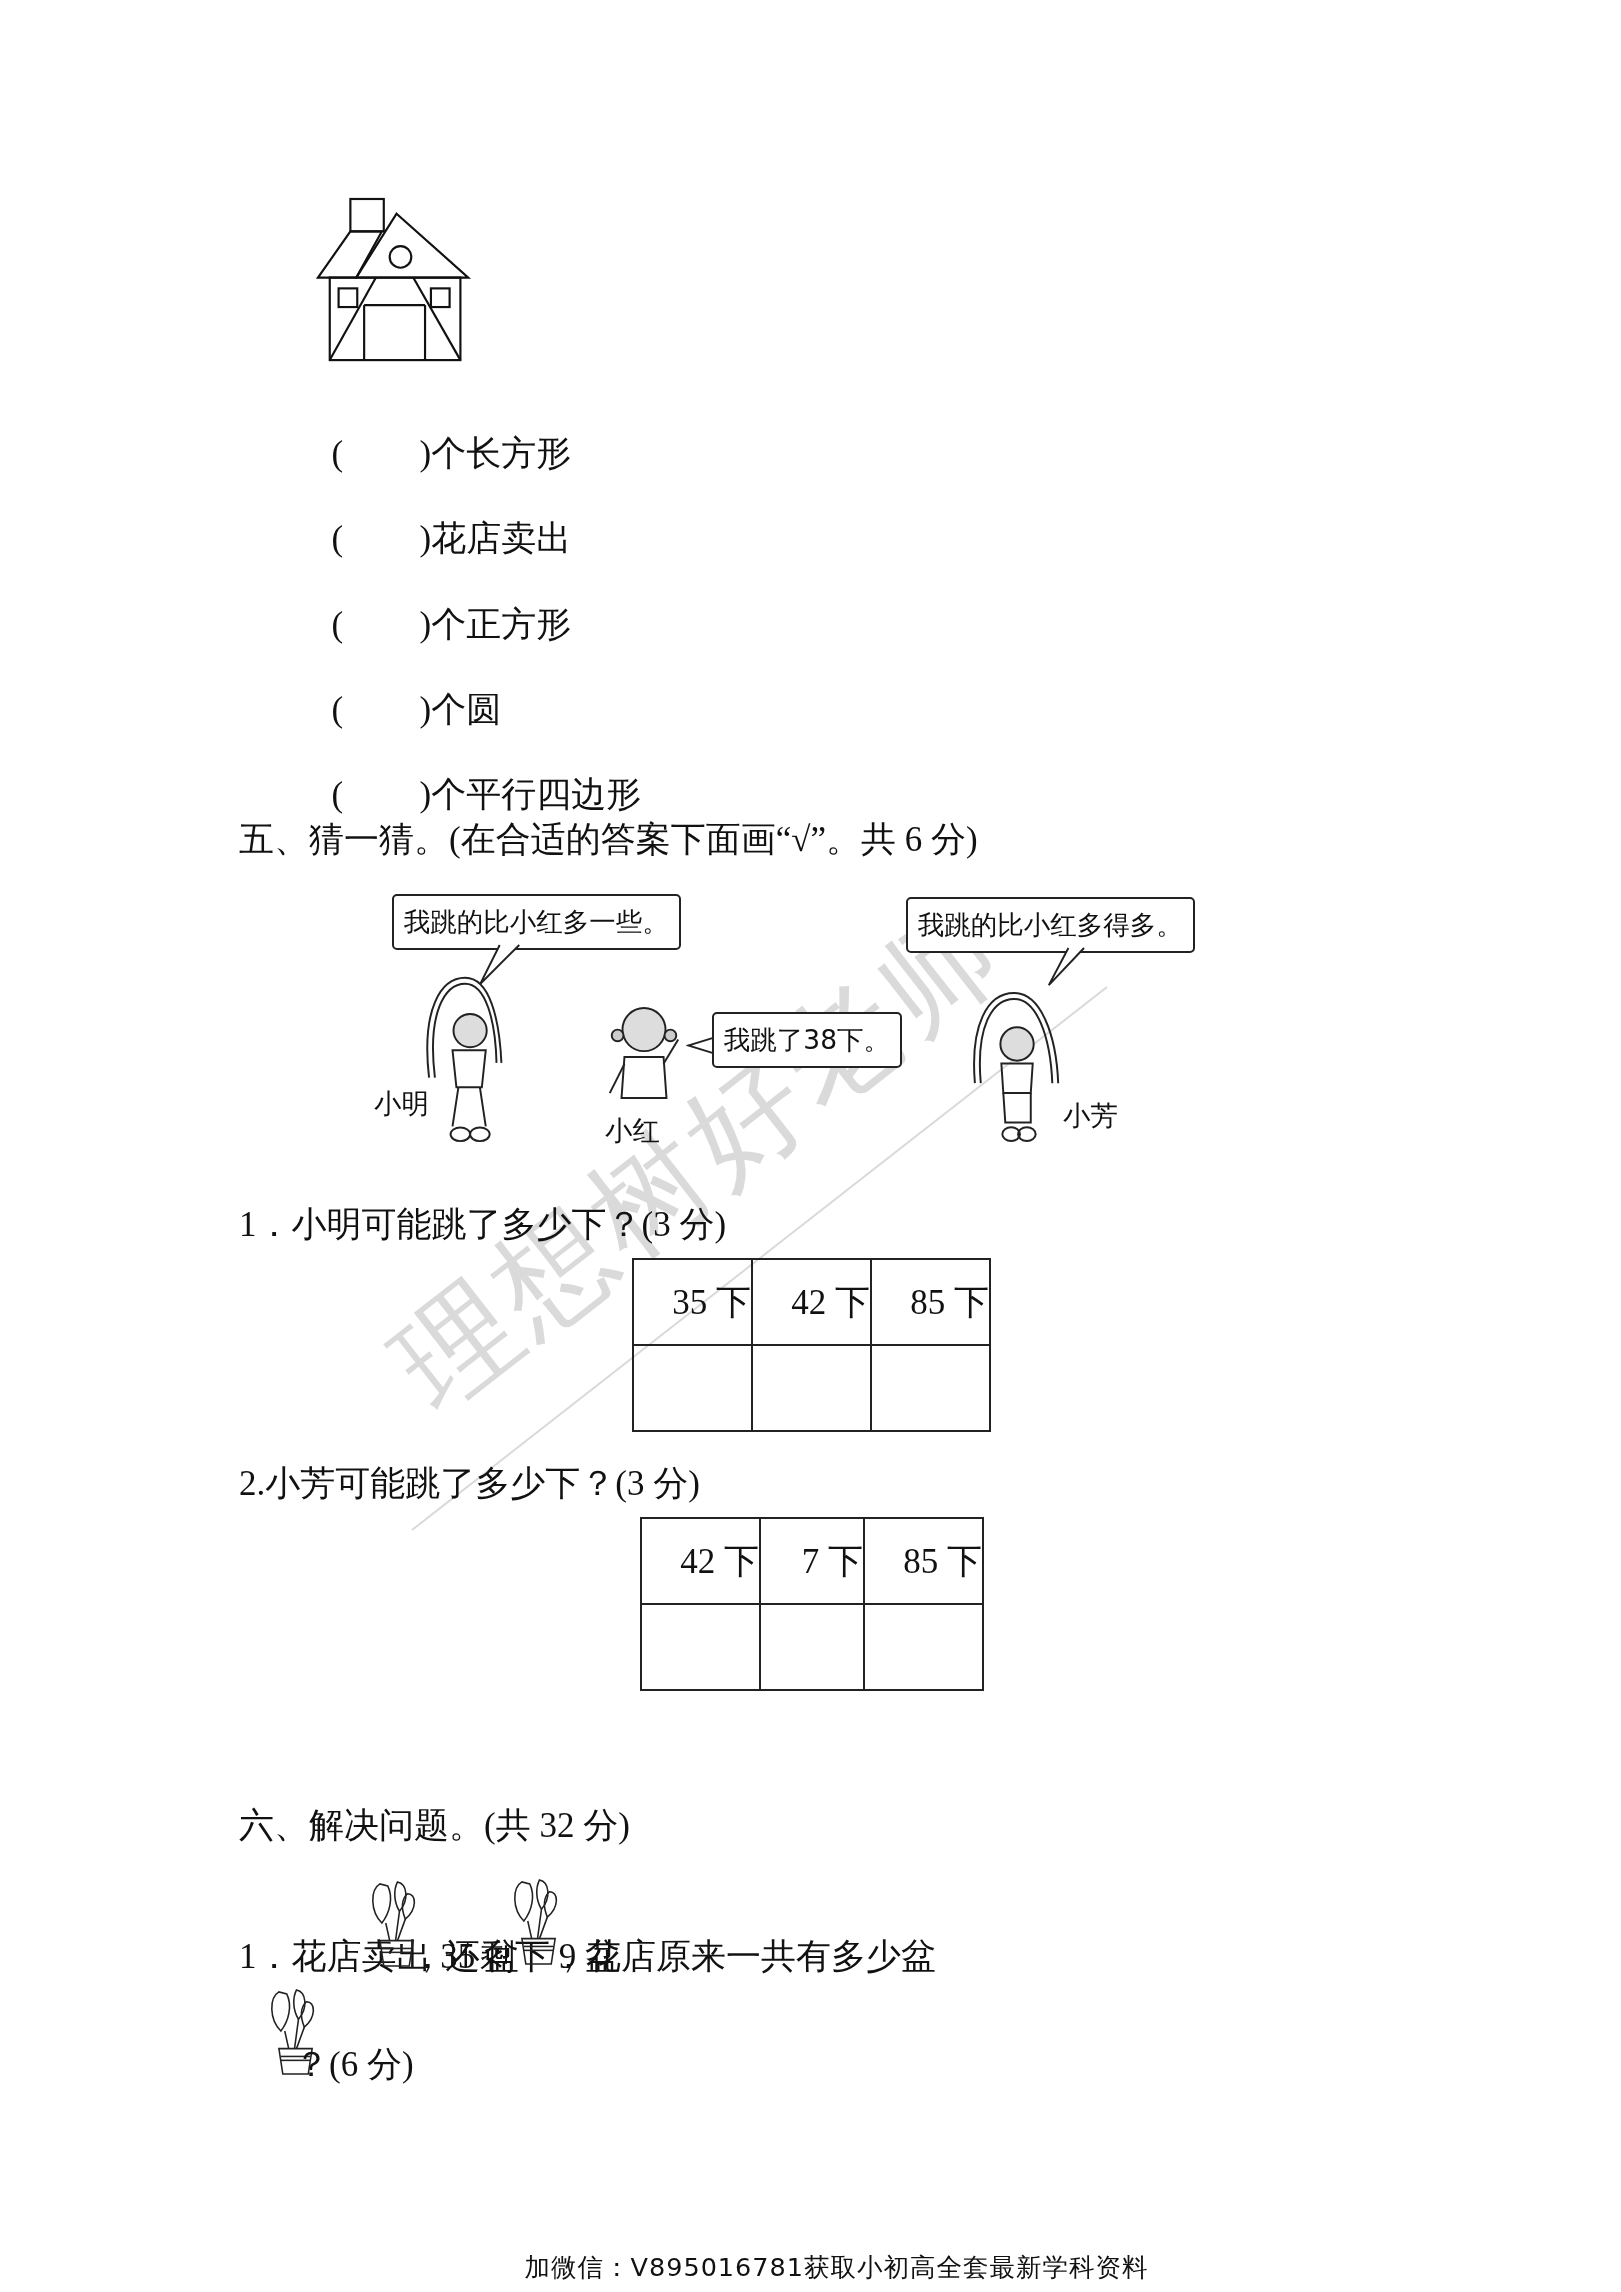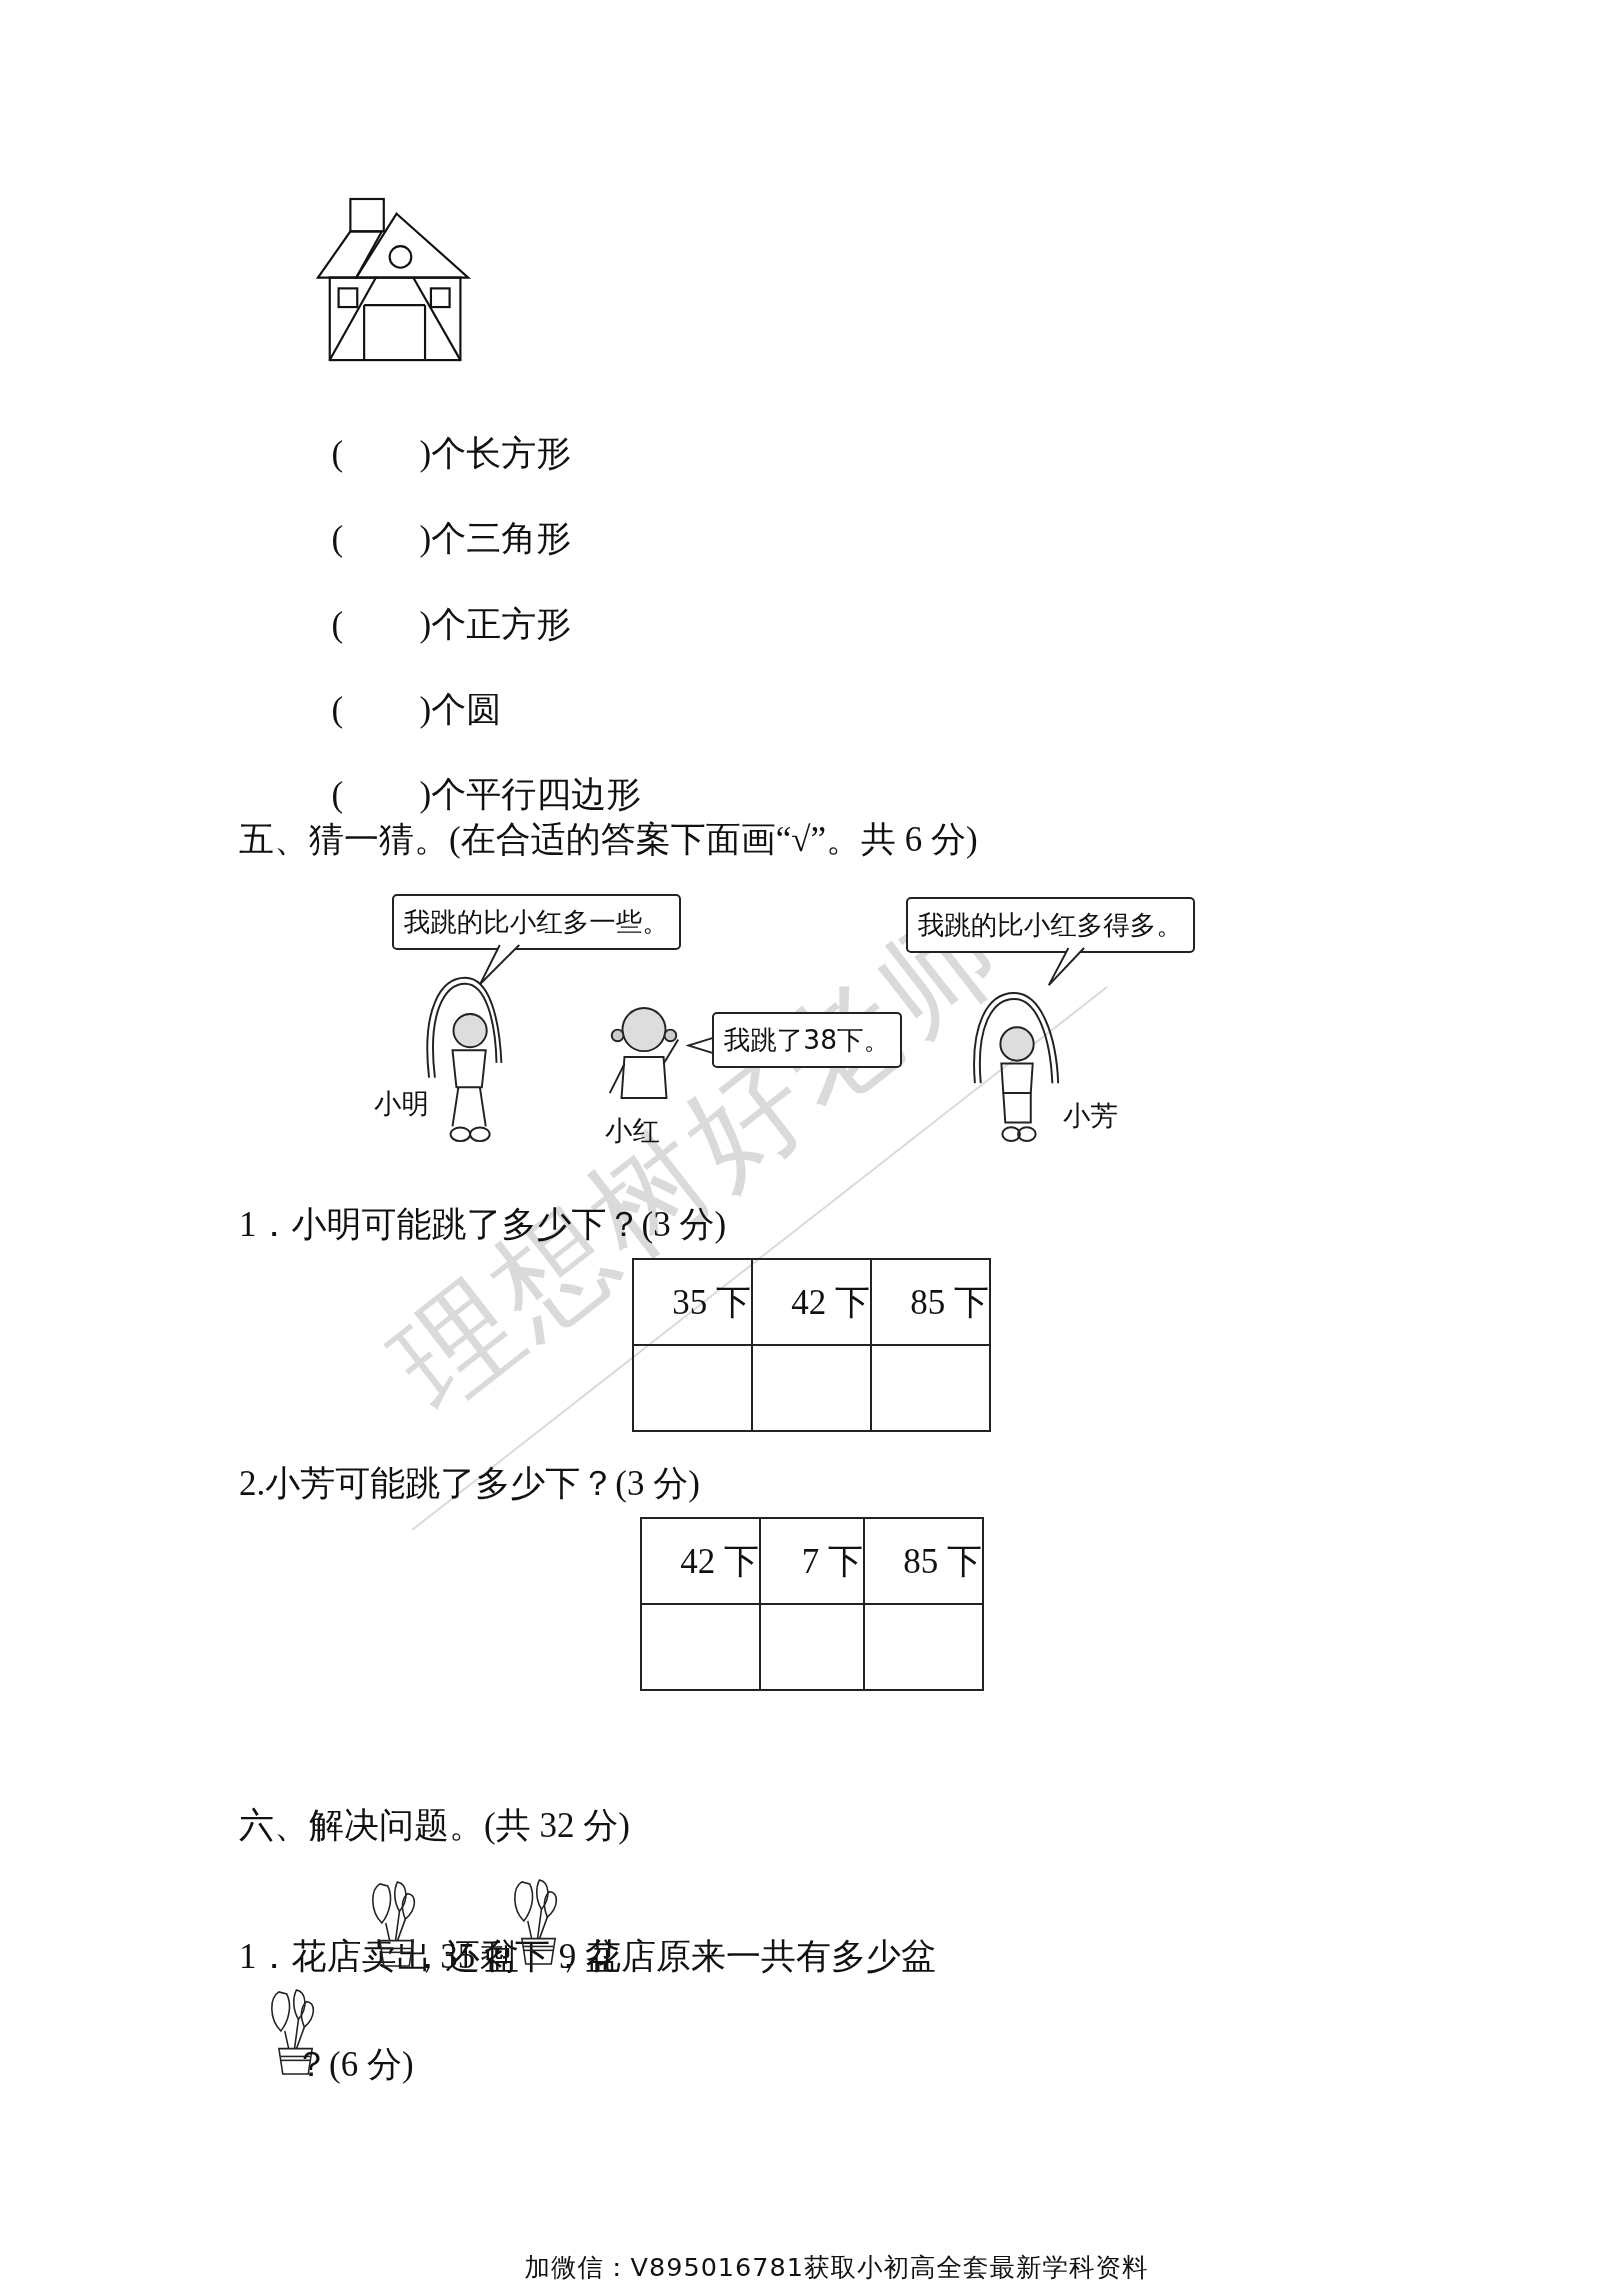--- a/index.html
+++ b/index.html
@@ -48,21 +48,21 @@
     <line x1="49" y1="111" x2="111" y2="111"></line>
     <line x1="49" y1="111" x2="49" y2="167"></line>
     <line x1="111" y1="111" x2="111" y2="167"></line>
   </g>
 </svg>
 
 <div class="blank-item" style="top:390px;">
   <span class="paren-open">(</span><span class="answer-blank" style="display:inline-block;width:0"></span><span>)</span><span>个长方形</span>
 </div>
 <div class="blank-item" style="top:475px;">
-  <span class="paren-open">(</span><span class="answer-blank" style="display:inline-block;width:0"></span><span>)</span><span>个三角形</span>
+  <span class="paren-open">(</span><span class="answer-blank" style="display:inline-block;width:0"></span><span>)</span><span>花店卖出</span>
 </div>
 <div class="blank-item" style="top:561px;">
   <span class="paren-open">(</span><span class="answer-blank" style="display:inline-block;width:0"></span><span>)</span><span>个正方形</span>
 </div>
 <div class="blank-item" style="top:646px;">
   <span class="paren-open">(</span><span class="answer-blank" style="display:inline-block;width:0"></span><span>)</span><span>个圆</span>
 </div>
 <div class="blank-item" style="top:731px;">
   <span class="paren-open">(</span><span class="answer-blank" style="display:inline-block;width:0"></span><span>)</span><span>个平行四边形</span>
 </div>

